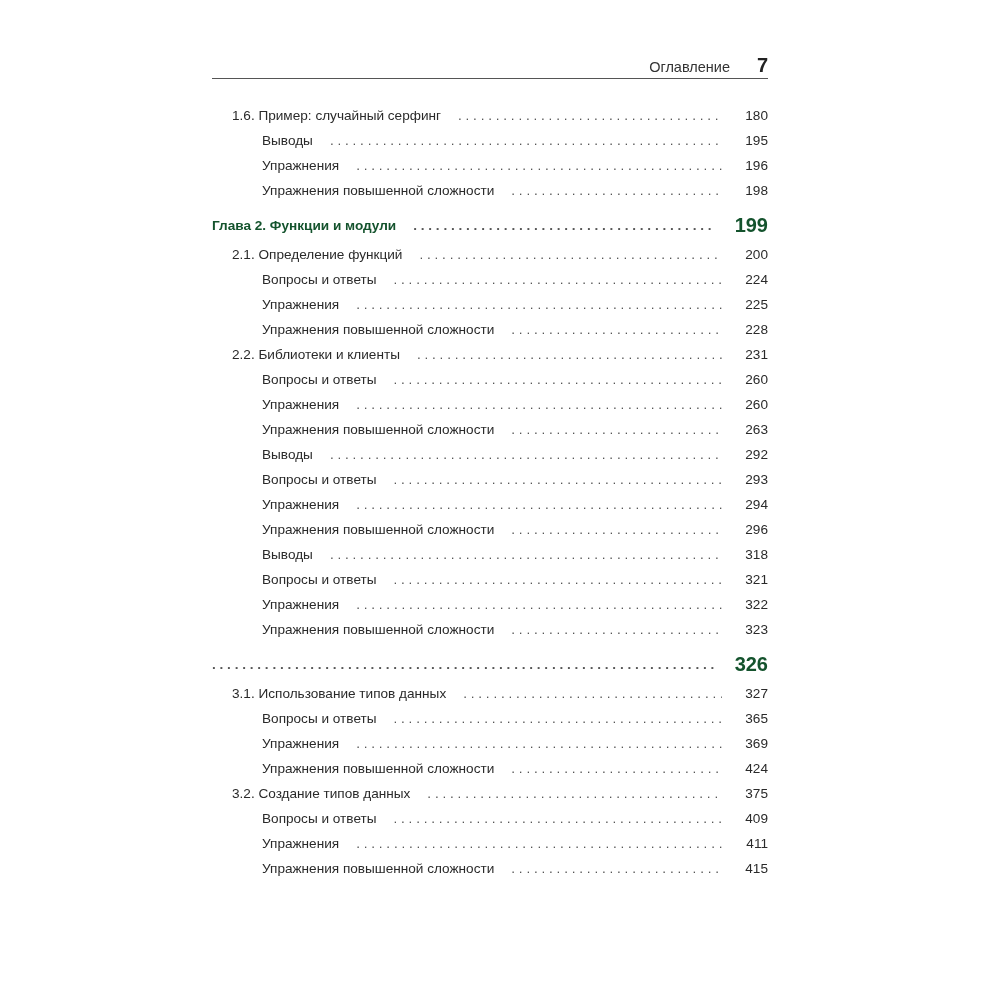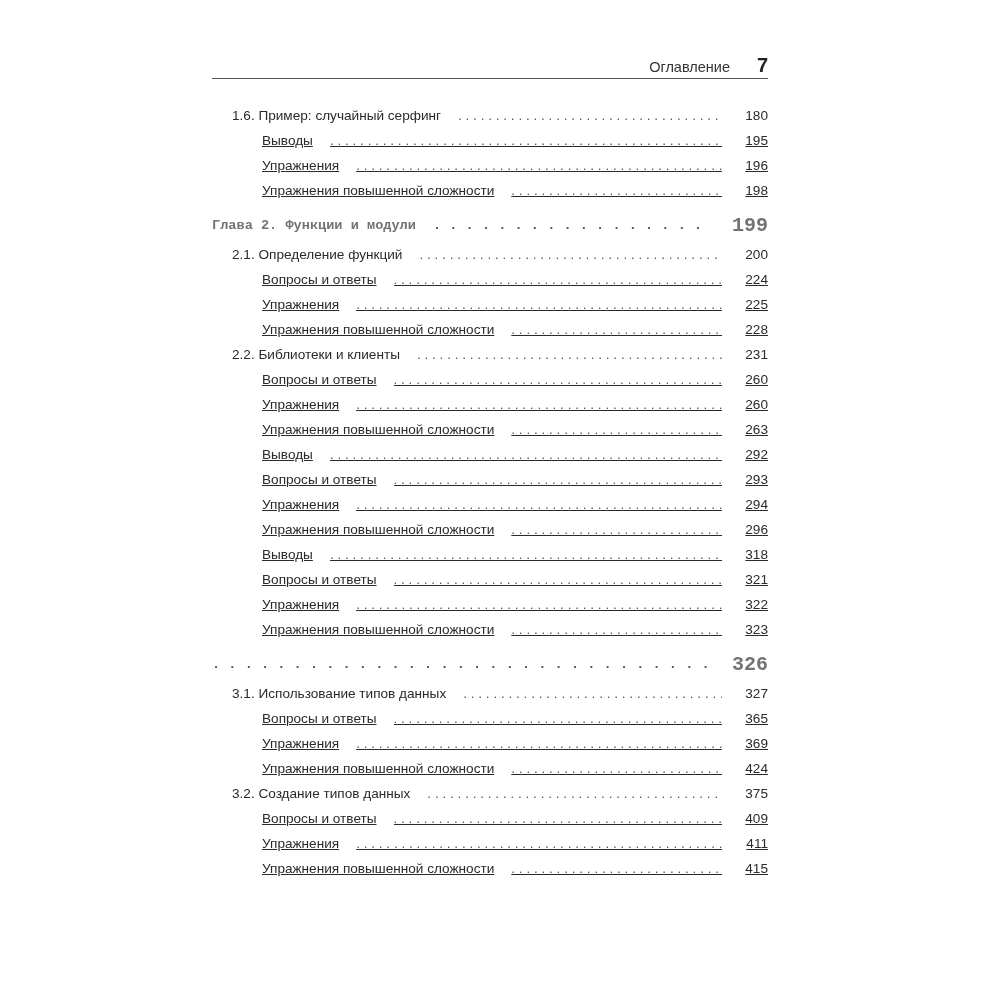--- a/index.html
+++ b/index.html
@@ -6,22 +6,22 @@
     body { width: 1000px; height: 1000px; position: relative; overflow: hidden;
            font-family: "Liberation Sans", sans-serif; color: #2a2a2a; }
     .header { position: absolute; left: 212px; top: 52px; width: 556px; height: 26px;
               border-bottom: 1.5px solid #555; }
     .header-title { position: absolute; right: 38px; top: 7px; font-size: 14.5px; color: #333; }
     .header-page { position: absolute; right: 0px; top: 2px; font-size: 20px; font-weight: bold; color: #222; }
     .toc { position: absolute; left: 212px; top: 103px; width: 556px; }
     .row { position: relative; height: 25px; display: flex; align-items: flex-end;
            font-size: 13.6px; line-height: 25px; white-space: nowrap; overflow: hidden; gap: 14px; }
     .row.level-1 { padding-left: 20px; }
-    .row.level-2 { padding-left: 50px; text-decoration: underline; }
-    .row.chapter { font-weight: bold; font-size: 13.6px; color: #737373; font-family: Liberation Mono, monospace; }
+    .row.level-2 { padding-left: 50px; }
+    .row.chapter { font-weight: bold; font-size: 13.6px; color: #14532d; }
     .row.gap { margin-top: 10px; }
     .title { flex: 0 0 auto; padding-right: 3px; }
     .leader { flex: 1 1 auto; overflow: hidden; color: #555; letter-spacing: 3.2px; }
     .leader::before { content: ". . . . . . . . . . . . . . . . . . . . . . . . . . . . . . . . . . . . . . . . . . . . . . . . . . . . . . . . . . . . . . . . . . . . . . . . . . . . . . . . . . . . . . . . . . . . . . . . . . . . . ."; letter-spacing: 0; }
     .page { flex: 0 0 auto; padding-left: 6px; text-align: right; min-width: 26px; margin-top: 44px; }
     .row.chapter .page { font-size: 20px; }
   </style>
 <style>.row.after-chapter{margin-top:4px;}</style></head>
 <body>
 

